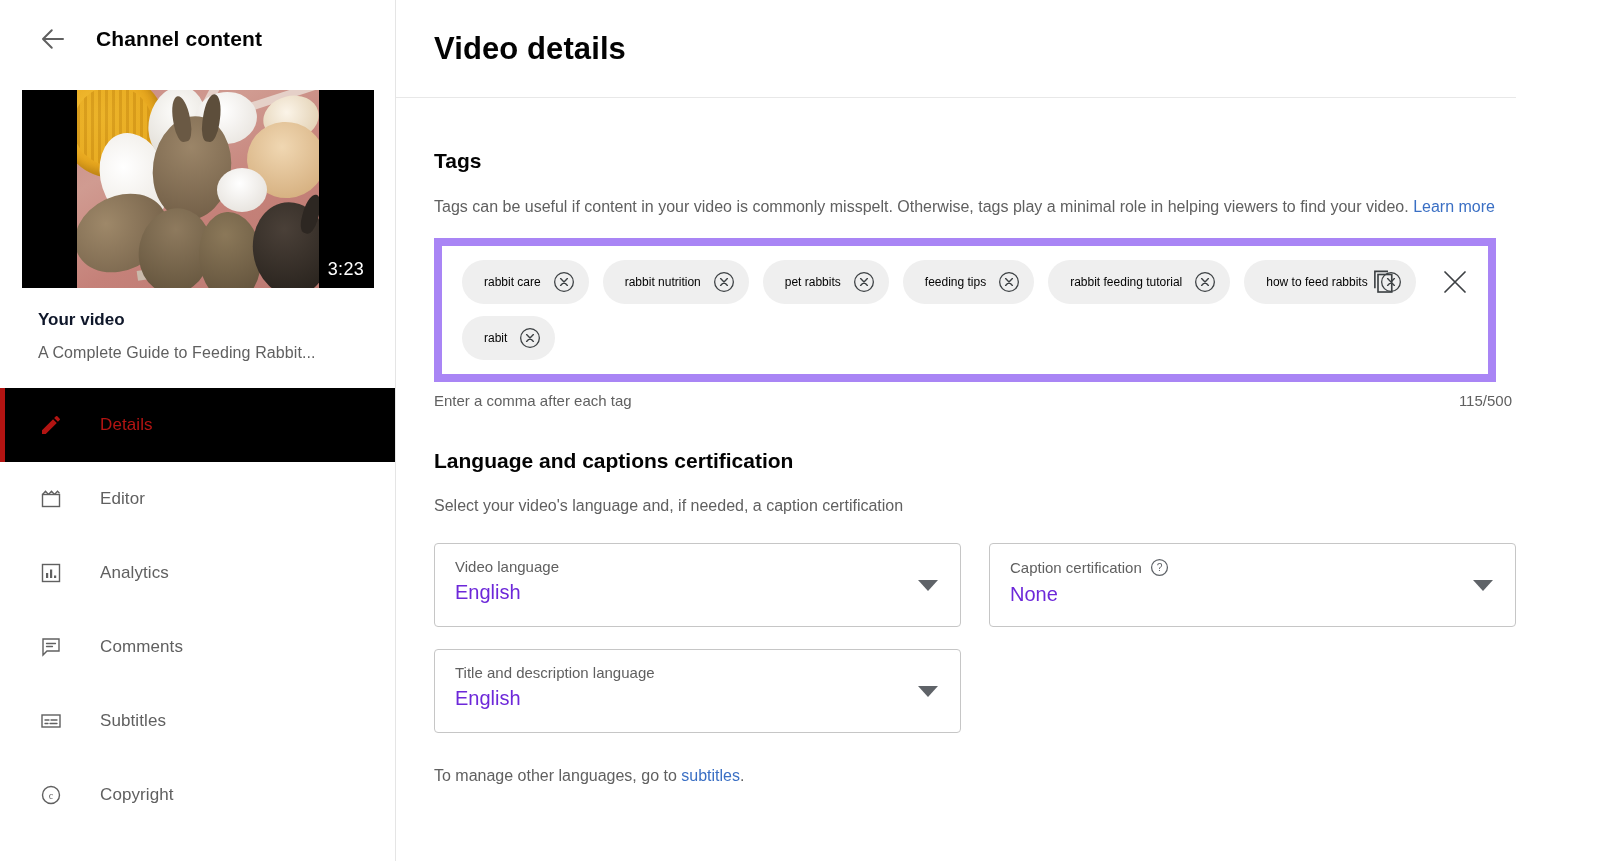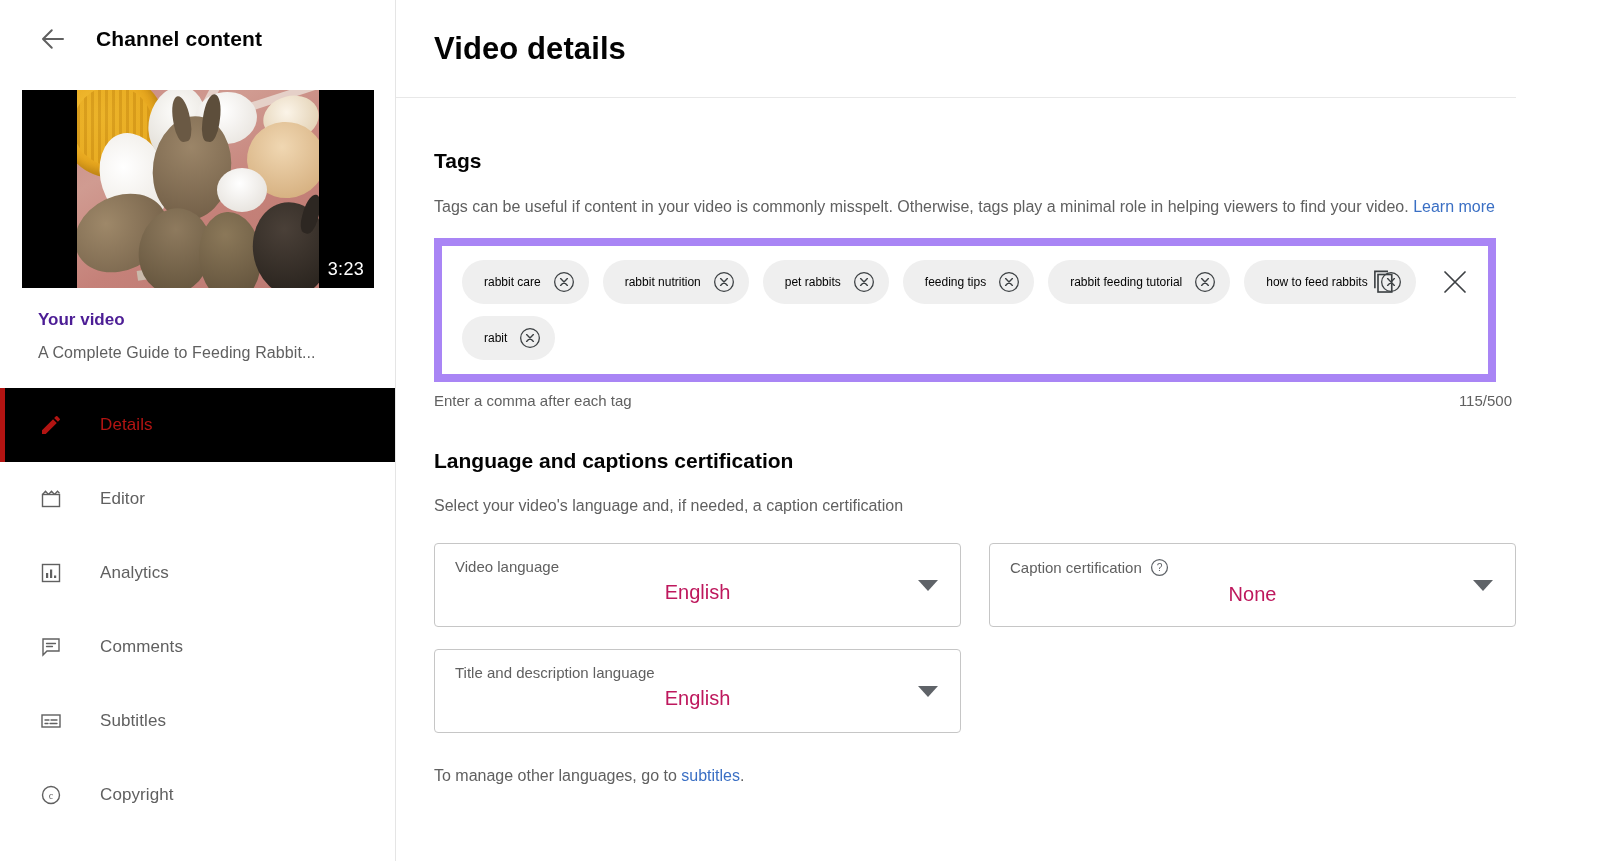--- a/index.html
+++ b/index.html
@@ -81,21 +81,21 @@
   .ear2 { left: 126px; top: 4px; width: 17px; height: 48px; transform: rotate(8deg); background:#5d4e3b;}
   .ear3 { left: 226px; top: 104px; width: 16px; height: 40px; transform: rotate(16deg); background:#2d2722;}
   .thumb-dur {
     position: absolute; right: 10px; bottom: 8px;
     color: #fff; font-size: 18px; font-weight: 500;
     text-shadow: 0 1px 3px rgba(0,0,0,.8);
     letter-spacing: .3px;
   }
 
   .vid-meta { padding: 22px 0 0 38px; }
-  .vid-label { font-size: 17px; font-weight: bold; color: #4c1d95; }
+  .vid-label { font-size: 17px; font-weight: bold; color: #0f172a; }
   .vid-name { font-size: 16px; color: #606060; margin-top: 14px; letter-spacing:.1px;}
 
   .nav { margin-top: 26px; }
   .nav-item {
     position: relative;
     height: 74px;
     display: flex; align-items: center;
     padding-left: 38px;
     gap: 36px;
     cursor: pointer;
@@ -169,21 +169,21 @@
     position: relative;
     width: 527px; height: 84px;
     border: 1px solid #c6c6c6; border-radius: 4px;
     padding: 14px 20px 0 20px;
     cursor: pointer; background:#fff;
   }
   .select-label {
     font-size: 15px; color: #606060;
     display: flex; align-items: center; gap: 8px;
   }
-  .select-value { font-size: 20px; color: #be185d; margin-top: 6px; text-align: center; }
+  .select-value { font-size: 20px; color: #6d28d9; margin-top: 6px; }
   .caret {
     position: absolute; right: 22px; top: 36px;
     width: 0; height: 0;
     border-left: 10px solid transparent; border-right: 10px solid transparent;
     border-top: 11px solid #5f6368;
   }
   .help-icon { width: 19px; height: 19px; display:block; cursor: pointer; }
   .manage-note { margin-top: 34px; font-size: 16px; color: #606060; }
 </style>
 </head>

